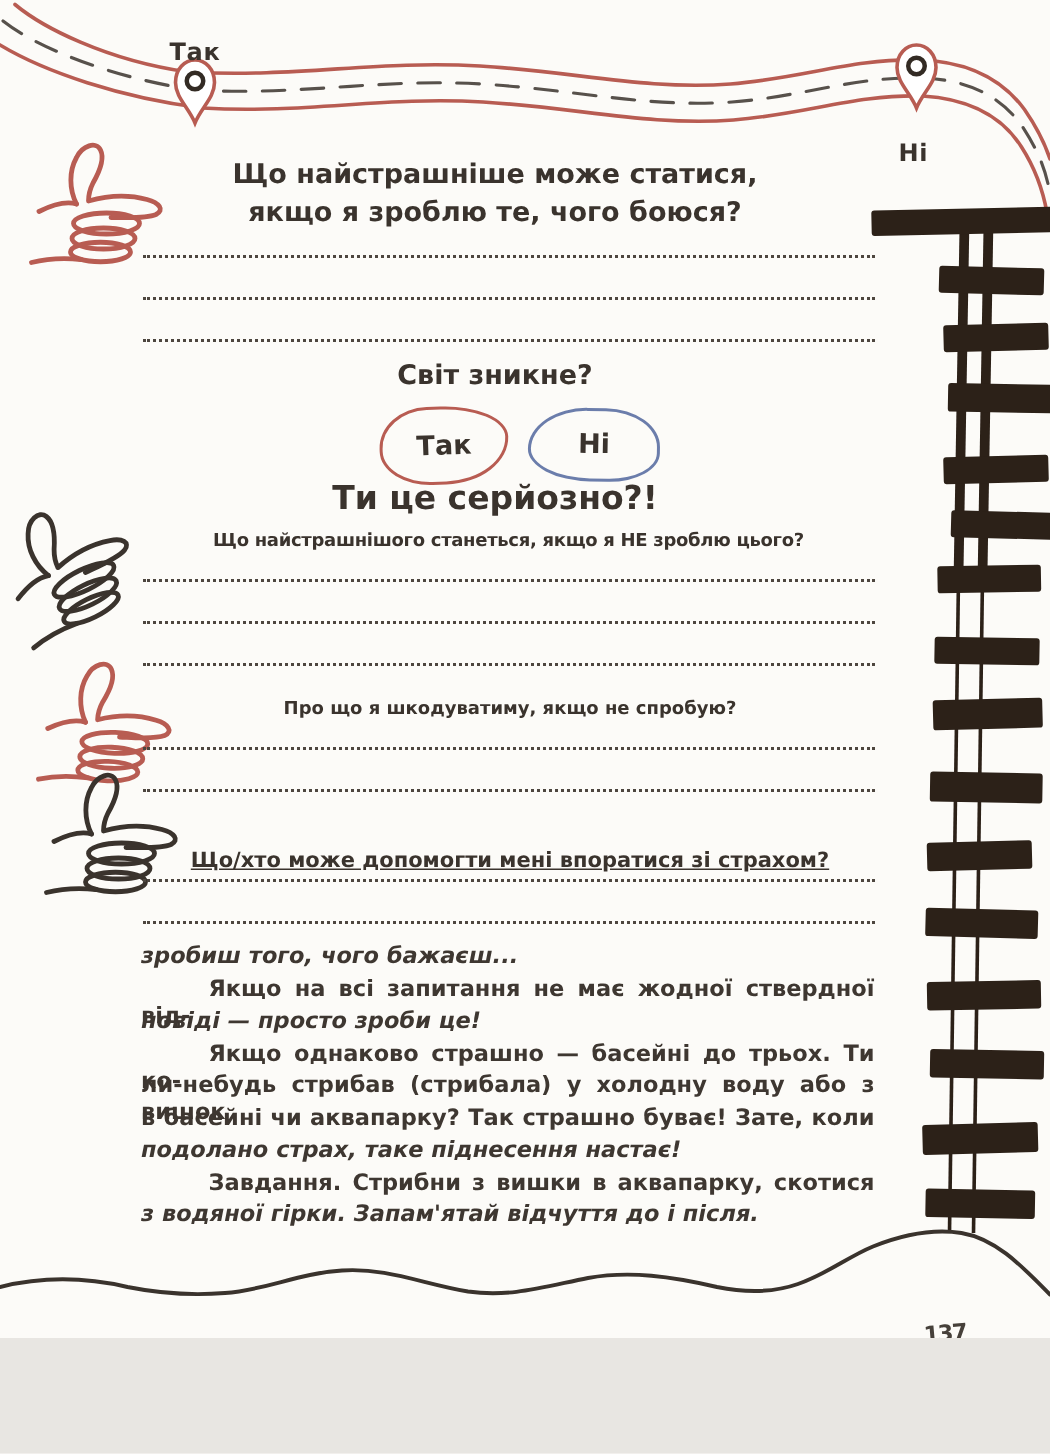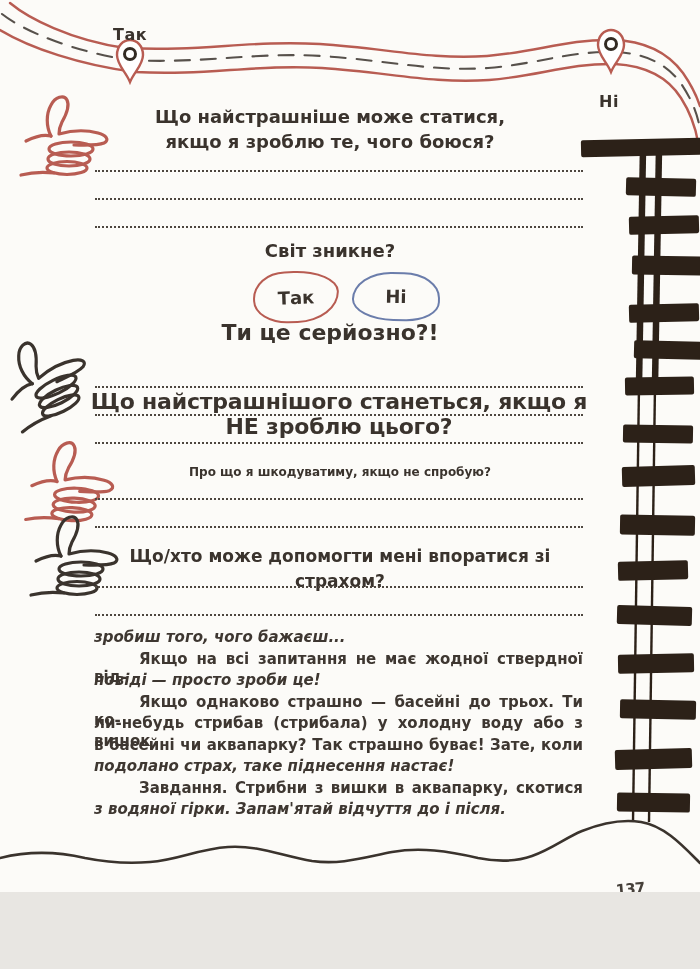--- a/index.html
+++ b/index.html
@@ -10,21 +10,21 @@
   html,body{margin:0;padding:0;}
   body{background:#e8e6e2;font-family:"DejaVu Sans","Liberation Sans",sans-serif;}
   .page{
     position:relative;width:700px;height:892px;margin:0 auto;
     background:var(--paper);overflow:hidden;color:var(--ink);
   }
   .decor{position:absolute;left:0;top:0;width:700px;height:969px;pointer-events:none;}
   .abs{position:absolute;}
   .pin-label{font-size:16px;font-weight:bold;color:var(--ink);letter-spacing:.5px;}
   .question{font-weight:bold;font-size:18px;line-height:25px;text-align:center;color:var(--ink);}
-  .q-small{font-size:22px;letter-spacing:-0.2px;margin-top:41px;}
+  .q-small{font-size:12px;letter-spacing:-0.2px;}
   .answer-line{
     position:absolute;left:95px;width:488px;height:0;
     border-bottom:2px dotted var(--dots);
   }
   .oval{
     position:absolute;display:flex;align-items:center;justify-content:center;
     font-weight:bold;font-size:18px;color:var(--ink);background:transparent;cursor:pointer;
   }
   .oval-yes{border:2.3px solid var(--red);border-radius:42% 58% 55% 45% / 58% 46% 66% 50%;transform:rotate(-2deg);}
   .oval-no{border:2.3px solid var(--blue);border-radius:52% 48% 45% 55% / 66% 60% 46% 50%;transform:rotate(1deg);}
@@ -128,21 +128,21 @@
 
   <div class="abs question q-small" style="left:85px;top:348px;width:508px;">Що найстрашнішого станеться, якщо я НЕ зроблю цього?</div>
   <div class="answer-line" style="top:386px;"></div>
   <div class="answer-line" style="top:414px;"></div>
   <div class="answer-line" style="top:442px;"></div>
 
   <div class="abs question" style="left:90px;top:460px;width:500px;font-size:12px;">Про що я шкодуватиму, якщо не спробую?</div>
   <div class="answer-line" style="top:498px;"></div>
   <div class="answer-line" style="top:526px;"></div>
 
-  <div class="abs question" style="left:90px;top:544px;width:500px;font-size:17px;">Що/хто може допомогти мені впоратися зі страхом?</div>
+  <div class="abs question" style="left:90px;top:562px;width:500px;font-size:14px;text-decoration:underline;">Що/хто може допомогти мені впоратися зі страхом?</div>
   <div class="answer-line" style="top:586px;"></div>
   <div class="answer-line" style="top:614px;"></div>
 
   <div class="body-text">
     <div class="body-line no-stretch">зробиш того, чого бажаєш...</div>
     <div class="body-line indent">Якщо на всі запитання не має жодної ствердної від-</div>
     <div class="body-line no-stretch">повіді — просто зроби це!</div>
     <div class="body-line indent">Якщо однаково страшно — басейні до трьох. Ти ко-</div>
     <div class="body-line">ли-небудь стрибав (стрибала) у холодну воду або з вишок</div>
     <div class="body-line">в басейні чи аквапарку? Так страшно буває! Зате, коли</div>

